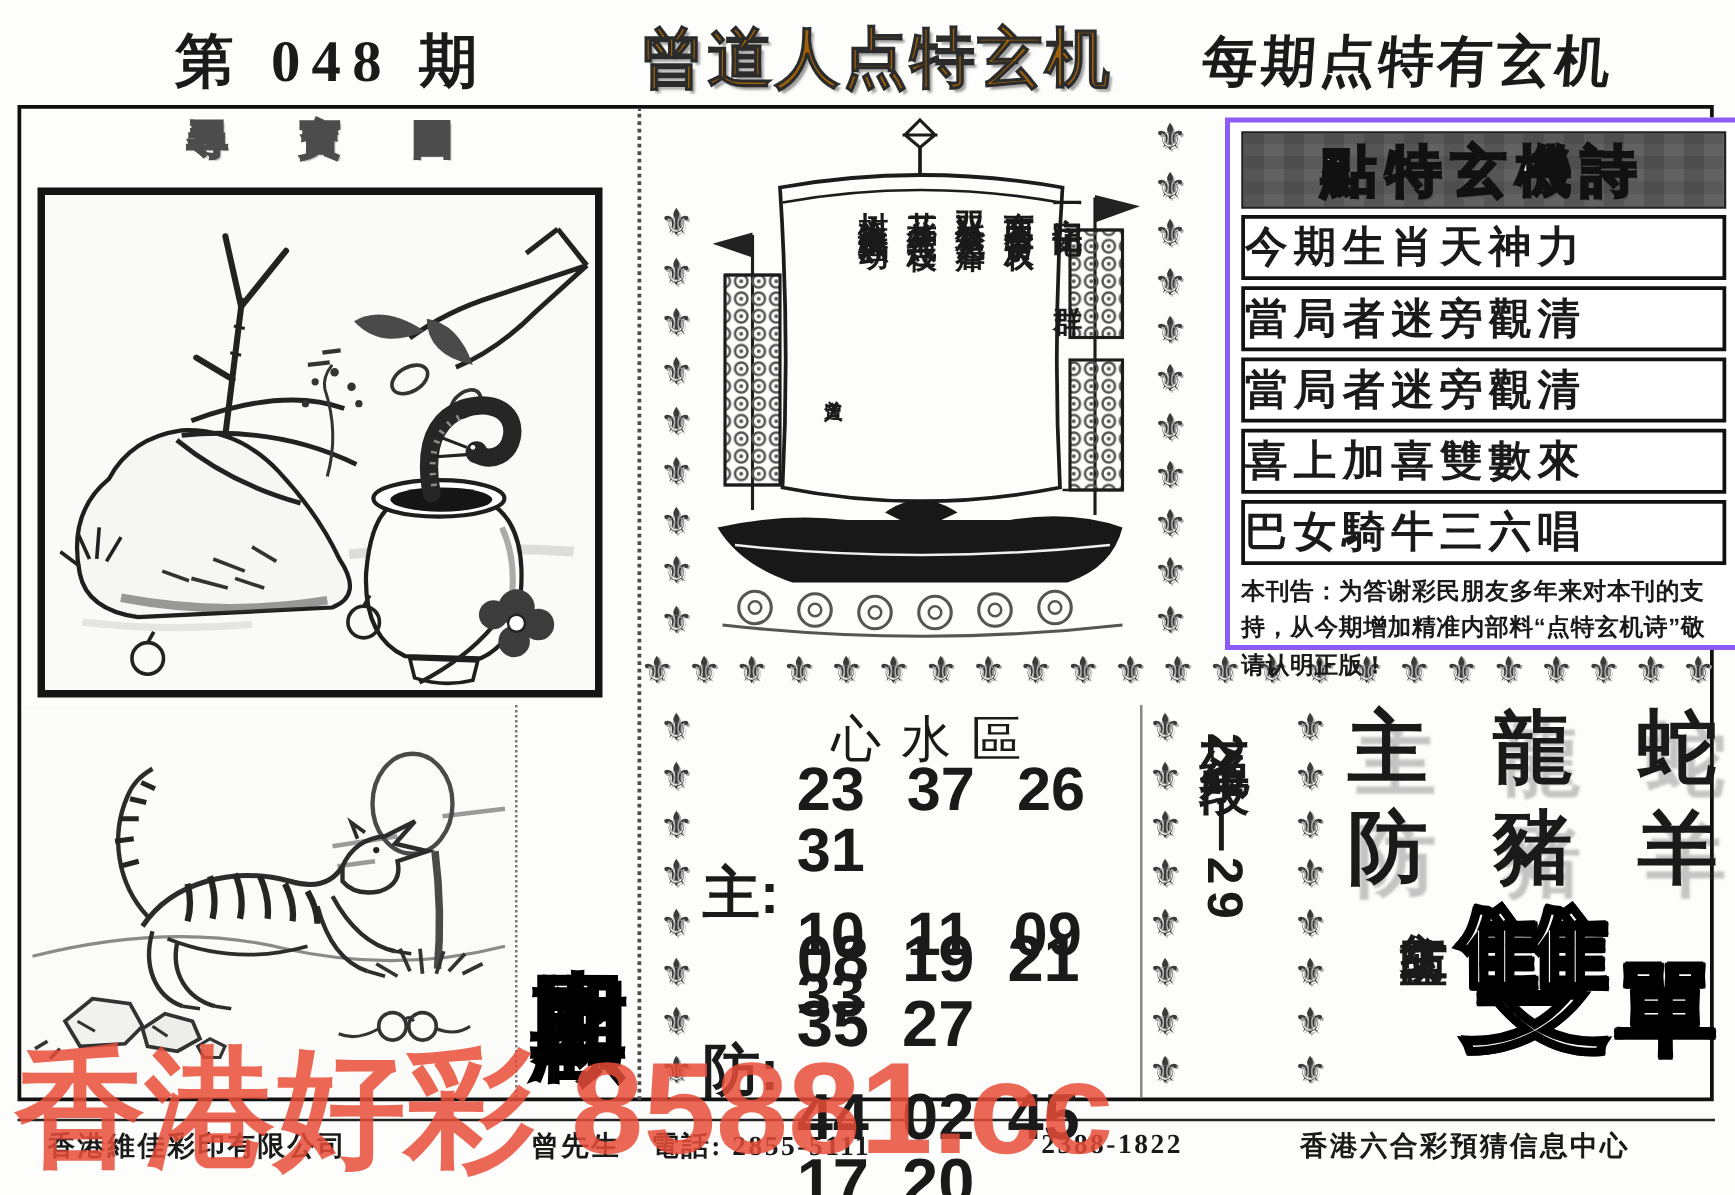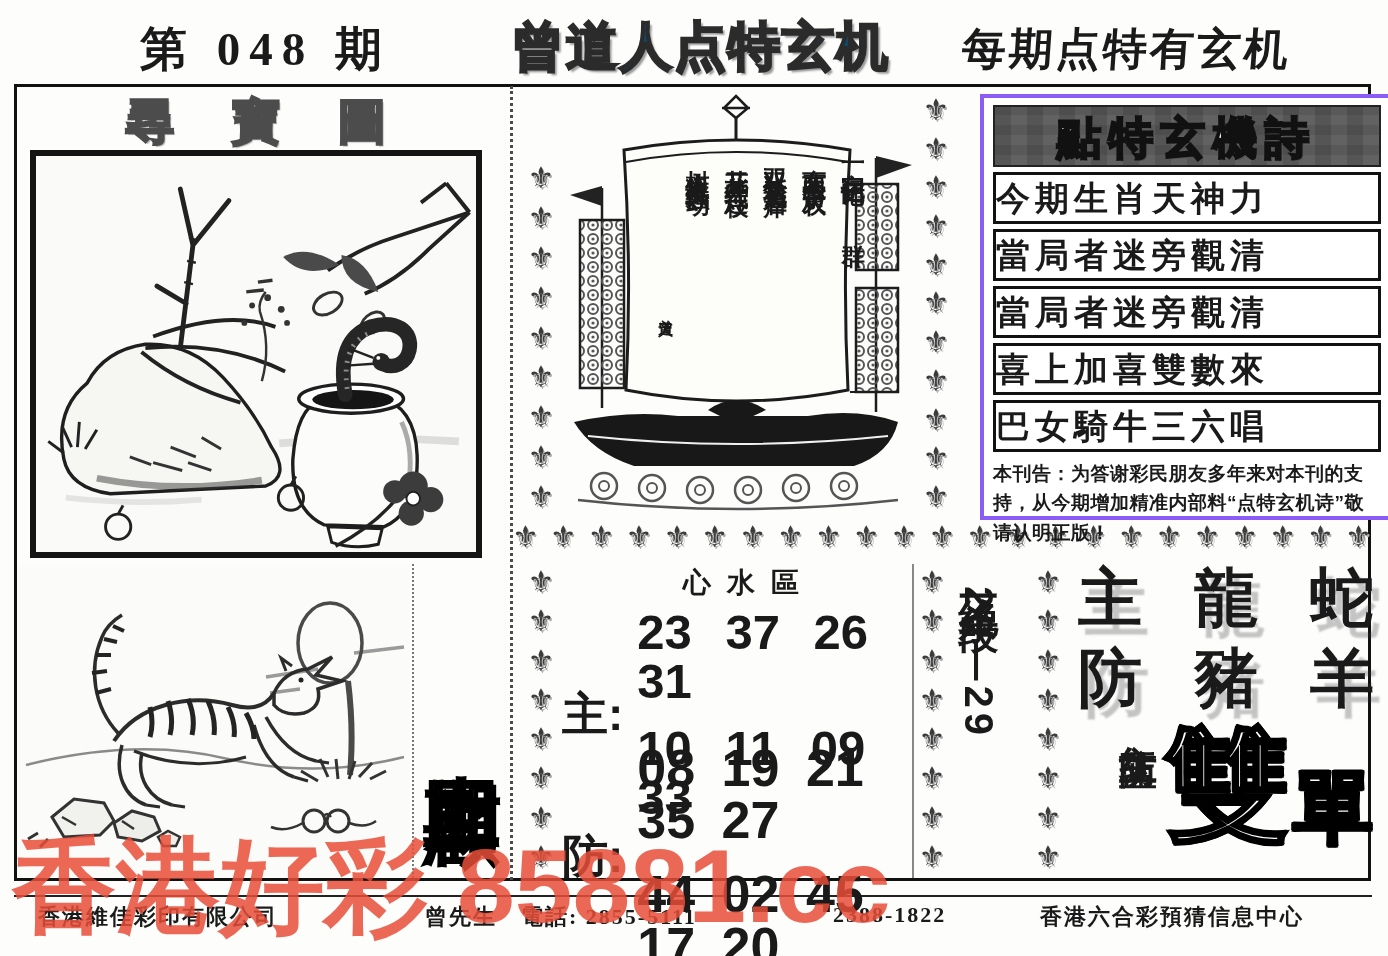--- a/index.html
+++ b/index.html
@@ -2,33 +2,33 @@
 <html><head>
 <meta charset="utf-8">
 <style>
   html,body{margin:0;padding:0;background:#ffffff;}
   #page{position:relative;width:1388px;height:956px;background:#fdfdfc;overflow:hidden;
         font-family:"Liberation Sans",sans-serif;color:#1a1a1a;}
   .abs{position:absolute;}
 
   
   .issue{left:140px;top:18px;font-family:"Liberation Serif",serif;font-size:47px;font-weight:700;letter-spacing:9px;}
-  .brand{left:512px;top:12px;font-size:52px;font-weight:700;letter-spacing:2px;color:#0c4a6e;
+  .brand{left:512px;top:12px;font-size:52px;font-weight:400;letter-spacing:2px;color:#a16207;
          -webkit-text-stroke:2.5px #2b2b2b;text-shadow:3px 3px 2px #9a9a9a;}
   .slogan{left:962px;top:20px;font-size:44px;font-weight:900;letter-spacing:3px;transform:skewX(-4deg);}
 
   
   .main-frame{left:14px;top:84px;width:1357px;height:797px;border:3px solid #111;box-sizing:border-box;}
   .bottom-rule{left:14px;top:895px;width:1358px;height:2px;background:#222;}
   .divider-v-dotted{left:510px;top:86px;height:794px;border-left:3px dotted #4a4a4a;}
   .divider-tiger{left:412px;top:564px;height:314px;border-left:2px dotted #777;}
   .divider-hot{left:912px;top:564px;height:314px;border-left:2px solid #888;}
 
   
-  .treasure-title{left:30px;top:90px;width:452px;text-align:center;font-size:48px;font-weight:900;
+  .treasure-title{left:30px;top:90px;width:452px;text-align:center;font-size:32px;font-weight:900;
                   letter-spacing:58px;text-indent:58px;color:#c2410c;-webkit-text-stroke:2.5px #4c4c4c;
                   text-shadow:2px 2px 1px #b5b5b5;}
   .treasure-box{left:30px;top:150px;width:452px;height:408px;border:6px solid #141414;box-sizing:border-box;background:#fafaf8;}
   .treasure-box svg,.tiger-box svg,.boat-box svg{display:block;width:100%;height:100%;}
   .tiger-box{left:18px;top:565px;width:392px;height:312px;background:#fbfbf9;}
 
   
   .last-label{left:416px;top:568px;height:308px;width:94px;writing-mode:vertical-rl;
               font-size:76px;font-weight:900;line-height:94px;letter-spacing:4px;
               -webkit-text-stroke:2px #000;text-align:center;}
@@ -58,21 +58,21 @@
   .mystic-title{height:62px;line-height:62px;text-align:center;font-size:44px;font-weight:900;letter-spacing:8px;
                 color:#f1f1f1;-webkit-text-stroke:2.5px #111;text-shadow:2px 2px 0 #555;
                 background:repeating-linear-gradient(90deg,#8f8f8f 0 16px,#a4a4a4 16px 32px),
                            repeating-linear-gradient(0deg,#989898 0 10px,#8a8a8a 10px 20px);
                 background-blend-mode:multiply;border:2px solid #222;box-sizing:border-box;}
   .mystic-line{margin-top:5px;border:3px solid #111;box-sizing:border-box;height:52px;line-height:46px;
                font-size:34px;font-weight:700;letter-spacing:5px;}
   .mystic-notice{margin-top:7px;font-size:19px;font-weight:700;line-height:1.55;letter-spacing:0.5px;}
 
   
-  .hot-title{left:596px;top:564px;width:290px;text-align:center;font-size:28px;font-weight:700;letter-spacing:16px;text-indent:16px;}
+  .hot-title{left:596px;top:564px;width:290px;text-align:center;font-size:40px;font-weight:400;letter-spacing:16px;text-indent:16px;}
   .num-group{display:flex;align-items:center;}
   .num-label{font-size:46px;font-weight:800;margin-right:14px;}
   .num-rows{display:flex;flex-direction:column;}
   .hot-main{left:562px;top:608px;width:350px;}
   .hot-main .num-row{font-size:49px;font-weight:700;word-spacing:20px;line-height:1.0;}
   .hot-main .num-row + .num-row{margin-top:18px;}
   .hot-guard{left:562px;top:742px;width:352px;}
   .hot-guard .num-row{font-size:52px;font-weight:700;word-spacing:12px;line-height:1.0;}
   .hot-guard .num-row + .num-row{margin-top:22px;}
 

